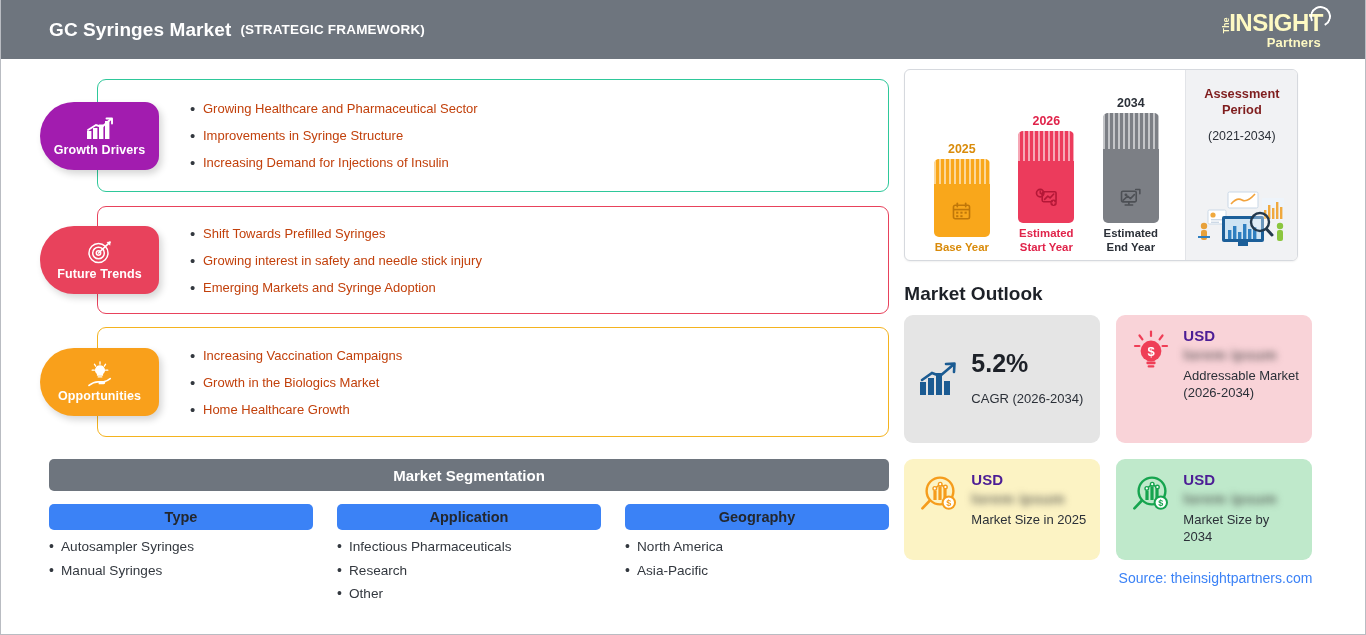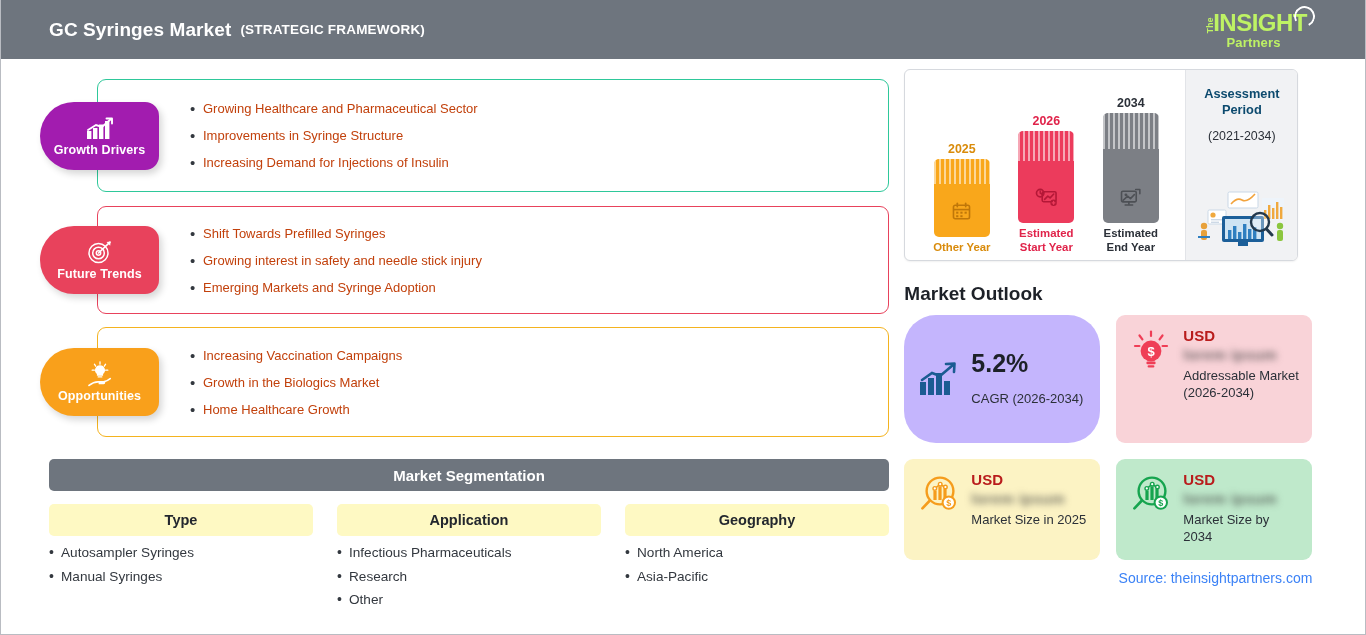--- a/index.html
+++ b/index.html
@@ -34,27 +34,27 @@
   }
   .header-sub {
     color: #ffffff;
     font-size: 13.5px;
     font-weight: bold;
     margin-left: 9px;
     letter-spacing: .2px;
   }
   .logo {
     position: absolute;
-    right: 58px; top: 50%;
+    right: 42px; top: 50%;
     transform: translateY(-50%);
     display: flex;
     flex-direction: column;
-    align-items: center;
+    align-items: flex-end;
     line-height: 1;
-    color: #bef264;
+    color: #fef9c3;
   }
   .logo-row1 { display: flex; align-items: flex-end; }
   .logo-the {
     font-size: 8.5px; font-weight: bold;
     transform: rotate(-90deg);
     transform-origin: center;
     margin-right: -5px; margin-bottom: 5px;
     letter-spacing: .3px;
   }
   .logo-insight {
@@ -157,23 +157,23 @@
     justify-content: center;
   }
   .seg-cols {
     display: flex;
     margin: 13px 0 0 48px;
     width: 840px;
     gap: 24px;
   }
   .seg-col { width: 264px; }
   .seg-title {
-    background: #fef9c3;
+    background: #3b82f6;
     border-radius: 5px;
-    height: 32px;
+    height: 26px;
     display: flex;
     align-items: center;
     justify-content: center;
     font-size: 14.5px;
     font-weight: bold;
     color: #23272e;
   }
   .seg-list { margin-top: 10px; }
   .seg-list li {
     list-style: none;
@@ -253,21 +253,21 @@
     width: 112px;
     background: #f1f2f4;
     border-left: 1px solid #e2e4e8;
     padding: 16px 6px 6px;
     display: flex;
     flex-direction: column;
     align-items: center;
   }
   .assess-t {
     font-size: 12.8px; font-weight: bold;
-    color: #0c4a6e; text-align: center; line-height: 1.25;
+    color: #7f1d1d; text-align: center; line-height: 1.25;
   }
   .assess-r {
     font-size: 12.4px; color: #2b3038;
     margin-top: 11px; text-align: center;
   }
 
   
   .outlook-title {
     margin: 22px 0 10px 4px;
     font-size: 19px; font-weight: bold;
@@ -281,33 +281,33 @@
     gap: 16px;
   }
   .ocard {
     border-radius: 9px;
     padding: 13px 12px;
     display: flex;
     align-items: flex-start;
     gap: 9px;
     min-height: 0;
   }
-  .ocard.blue   { background: #c4b5fd; height: 128px; align-items: center; border-radius: 32px; }
+  .ocard.blue   { background: #e5e5e5; height: 128px; align-items: center; }
   .ocard.pink   { background: #f9d3d8; height: 128px; }
   .ocard.yellow { background: #fcf3c4; height: 101px; }
   .ocard.green  { background: #bfe9cb; height: 101px; }
   .ocard-ico { flex: none; width: 46px; display: flex; justify-content: center; padding-top: 2px;}
   .ocard.blue .ocard-ico { padding-top: 0; }
   .ocard-body { flex: 1; }
   .ocard-big {
     font-size: 25px; font-weight: bold; color: #1d2128;
     line-height: 1;
   }
   .ocard-usd {
-    font-size: 15px; font-weight: bold; color: #b91c1c;
+    font-size: 15px; font-weight: bold; color: #4c1d95;
     line-height: 1; margin-bottom: 3px;
   }
   .ocard-blur {
     height: 17px;
     margin: 2px 0 5px;
     font-size: 15px; font-weight: bold;
     color: rgba(60,60,60,.72);
     filter: blur(3.6px);
     letter-spacing: .4px;
     user-select: none;
@@ -463,21 +463,21 @@
                   <g fill="#b36d06">
                     <rect x="5.4" y="11.2" width="2.3" height="2.1"></rect>
                       <rect x="9.8" y="11.2" width="2.3" height="2.1"></rect>
                     <rect x="14.2" y="11.2" width="2.3" height="2.1"></rect>
                     <rect x="5.4" y="14.9" width="2.3" height="2.1"></rect>
                       <rect x="9.8" y="14.9" width="2.3" height="2.1"></rect>
                   </g>
                 </svg>
               </span>
             </div>
-            <span class="bar-cap" style="color:#d98b0b">Other Year</span>
+            <span class="bar-cap" style="color:#d98b0b">Base Year</span>
           </div>
 
           <div class="bar-unit">
             <span class="bar-year" style="color:#e0234a">2026</span>
             <div class="bar" style="height:92px;background:#ec3b5c">
               <span class="bar-stripes"></span>
               <span class="bar-ico">
                 <svg width="23" height="21" viewBox="0 0 24 22">
                   <rect x="7.5" y="5" width="14.5" height="10.4" rx="1.4" fill="none" stroke="#a8102f" stroke-width="1.7"></rect>
                   <path d="M10 13 L13.4 9.6 L15.8 11.4 L19.6 7.4" fill="none" stroke="#a8102f" stroke-width="1.7" stroke-linecap="round" stroke-linejoin="round"></path>

